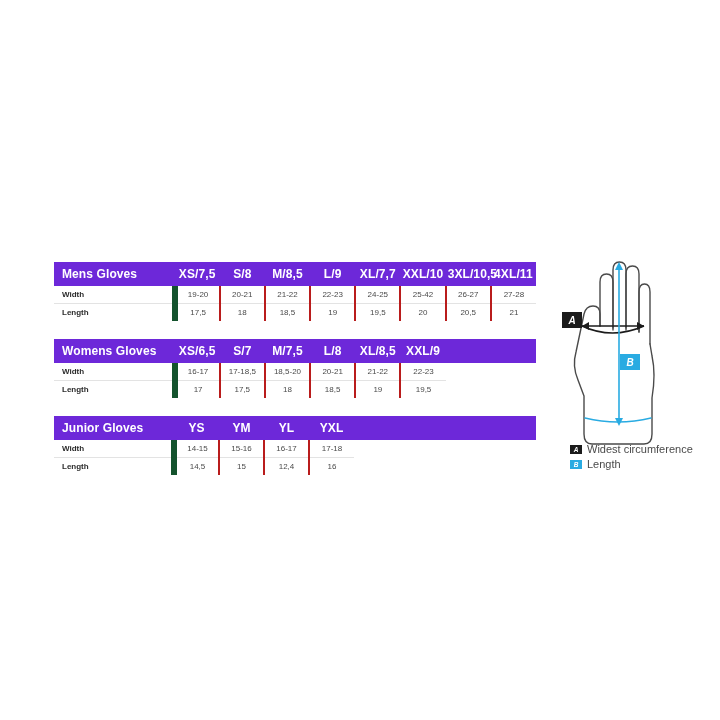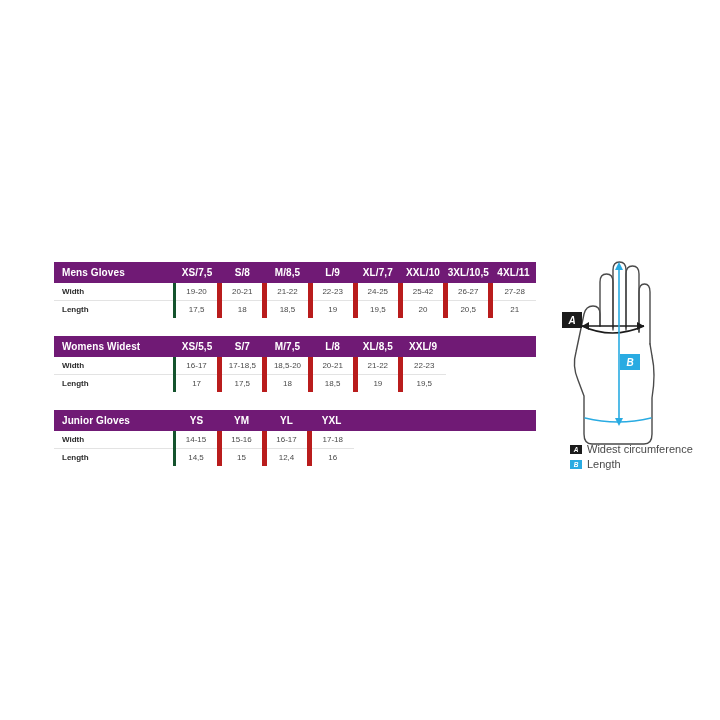--- a/index.html
+++ b/index.html
@@ -27,47 +27,47 @@
     top: 262px;
     width: 482px;
   }
   table.size-table {
     border-collapse: collapse;
     width: 100%;
     table-layout: fixed;
     margin-bottom: 18px;
   }
   table.size-table tr.header-row th {
-    background: #701a75;
+    background: #6d28d9;
     color: #ffffff;
-    font-size: 10px;
+    font-size: 12px;
     font-weight: bold;
     text-align: center;
     padding: 5px 2px;
     letter-spacing: 0.1px;
     border: none;
   }
   table.size-table tr.header-row th.label-cell {
     text-align: left;
     padding-left: 8px;
   }
   table.size-table td {
     font-size: 8px;
     text-align: center;
     padding: 4px 2px;
     border-bottom: 1px solid #e3e3e3;
-    border-right: 5px solid #b91c1c;
+    border-right: 2px solid #b91c1c;
     color: #4a4a4a;
   }
   table.size-table td.label-cell {
     text-align: left;
     padding-left: 8px;
     font-weight: bold;
     color: #2b2b2b;
-    border-right: 3px solid #14532d;
+    border-right: 6px solid #14532d;
   }
   table.size-table td.empty-cell {
     border-right: none;
     border-bottom: none;
   }
   table.size-table tr.last-row td {
     border-bottom: none;
   }
   table.size-table td.last-col {
     border-right: none;
@@ -174,22 +174,22 @@
         <col style="width:45px">
           <col style="width:45px">
           <col style="width:45px">
           <col style="width:45px">
         <col style="width:45px">
           <col style="width:45px">
           <col style="width:90px">
       </colgroup>
       <tbody>
           <tr class="header-row">
-        <th class="label-cell">Womens Widest</th>
-        <th>XS/5,5</th>
+        <th class="label-cell">Womens Gloves</th>
+        <th>XS/6,5</th>
         <th>S/7</th>
         <th>M/7,5</th>
         <th>L/8</th>
         <th>XL/8,5</th>
         <th>XXL/9</th>
         <th></th>
       </tr>
       <tr>
         <td class="label-cell">Width</td>
         <td>16-17</td>

